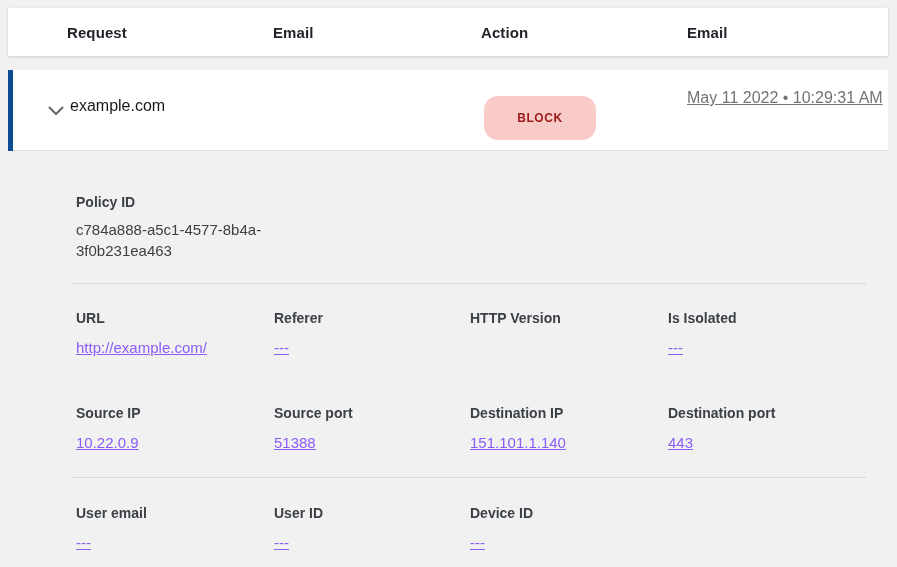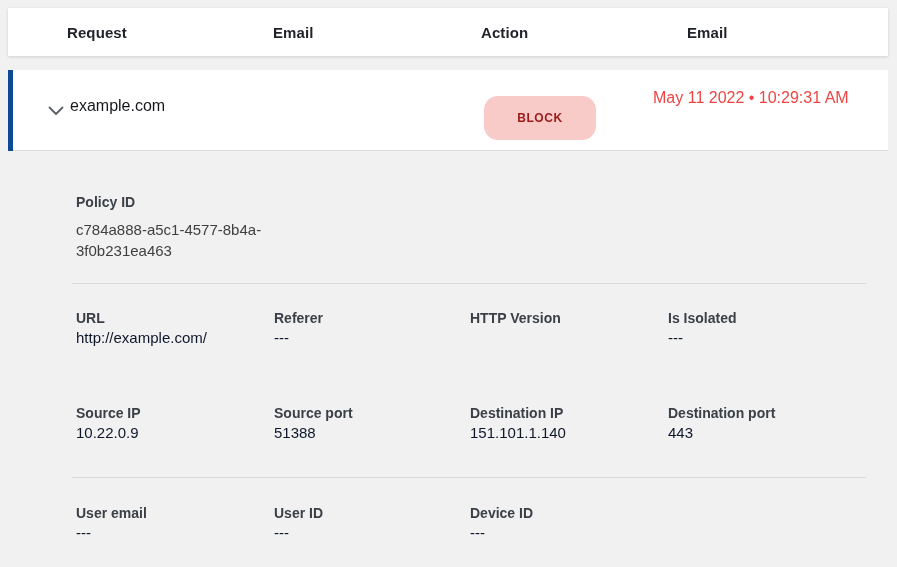--- a/index.html
+++ b/index.html
@@ -45,30 +45,30 @@
     display:flex; align-items:center;
     font-size:16px; color:#17191c;
   }
   .badge {
     position:absolute; left:476px; top:26px; width:112px; height:44px;
     background:#f9cbc8; border-radius:14px;
     display:flex; align-items:center; justify-content:center;
     font-size:12px; font-weight:700; letter-spacing:.05em; color:#9b1b1b;
   }
   .cell-time {
-    position:absolute; left:645px; top:16px; width:200px;
-    font-size:16px; line-height:24px; color:#ef4444;
+    position:absolute; left:679px; top:16px; width:200px;
+    font-size:16px; line-height:24px; color:#737373;text-decoration:underline;
   }
   
   .panel {
     position:absolute; top:143px; left:0; width:889px; height:416px;
     background:#f1f1f2;
   }
   .flabel { font-size:14px; font-weight:700; color:#3b4047; }
-  .fvalue { font-size:15px; color:#0f172a; margin-top:3px; }
+  .fvalue { font-size:15px; color:#8b5cf6; margin-top:13px;text-decoration:underline; }
   .policy-label { position:absolute; left:68px; top:43px; }
   .policy-link {
     position:absolute; left:68px; top:68px; width:200px;
     font-size:15px; line-height:21px; color:#404040;
     text-decoration:none; overflow-wrap:break-word;
   }
   .divider {
     position:absolute; left:64px; width:794px; height:1px; background:#d8d8da;
   }
   .div1 { top:132px; } .div2 { top:326px; }

